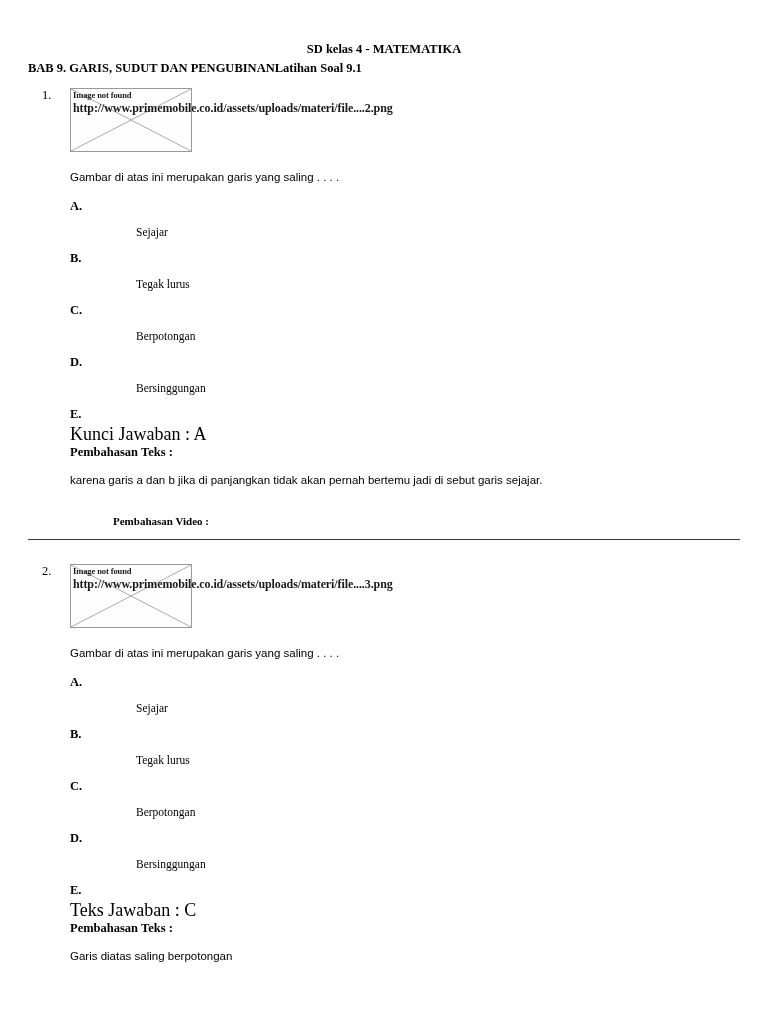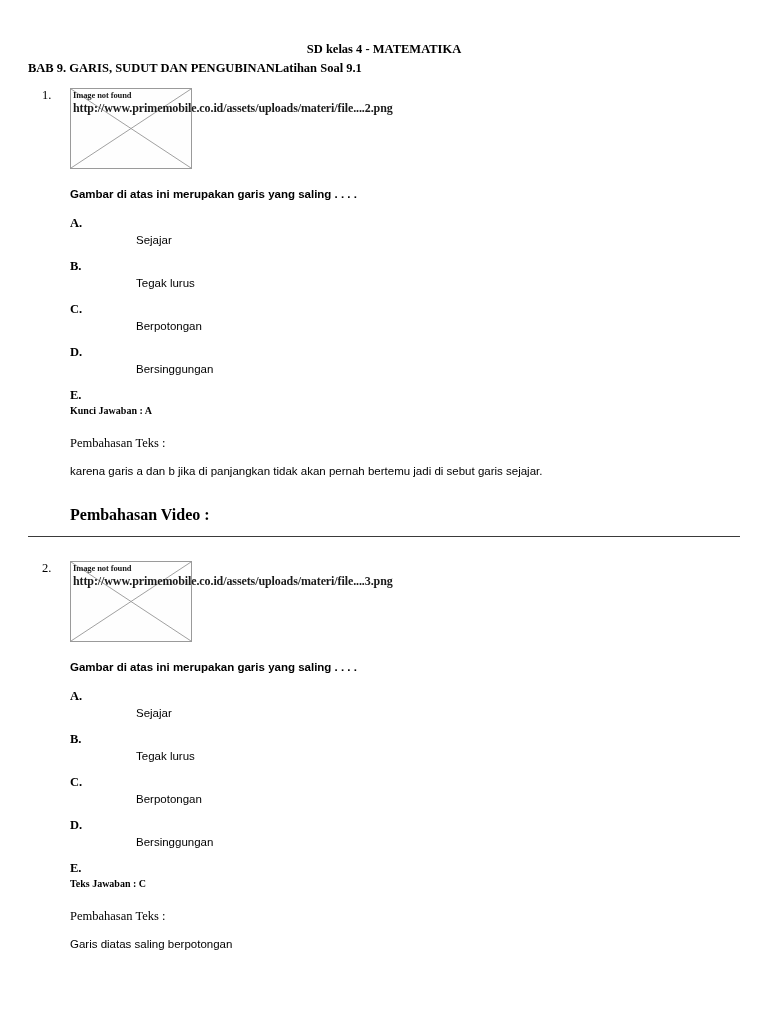--- a/index.html
+++ b/index.html
@@ -42,21 +42,21 @@
   }
   .q-number {
     position: absolute;
     left: 14px;
     top: 0px;
     font-size: 12.5px;
     font-weight: normal;
   }
   .broken-image {
     width: 122px;
-    height: 81px;
+    height: 64px;
     border: 1px solid #9a9a9a;
     box-sizing: border-box;
     position: relative;
     background: #fefefe;
     overflow: visible;
     margin-bottom: 4px;
   }
   .broken-image .alt-text {
     position: absolute;
     left: 2px;
@@ -85,58 +85,57 @@
     top: 0;
     width: 100%;
     height: 100%;
   }
   .q-text {
     font-size: 12.5px;
     line-height: 18px;
     margin: 16px 0 4px 0;
     font-family: "Liberation Sans", sans-serif;
     font-size: 11.5px;
-    font-weight: bold;
   }
   .option-row {
     margin-top: 13px;
   }
   .option-letter {
     font-weight: bold;
     font-size: 12.5px;
     font-family: "Liberation Serif", serif;
     display: block;
   }
   .option-value {
     font-size: 11.5px;
-    font-family: Liberation Sans, sans-serif;
+    font-family: Liberation Serif, serif;
     display: block;
     margin-left: 66px;
-    margin-top: 3px;
+    margin-top: 12px;
   }
   .answer-key {
-    font-weight: bold;
-    font-size: 10px;
+    font-weight: normal;
+    font-size: 18px;
     margin-top: 2px;
   }
   .section-label {
-    font-weight: normal;
-    font-size: 12.5px;
-    margin-top: 20px;
+    font-weight: bold;
+    font-size: 12.5px;
   }
   .explanation {
     font-size: 11.5px;
     font-family: "Liberation Sans", sans-serif;
     margin-top: 12px;
     line-height: 17px;
   }
   .video-label {
     font-weight: bold;
-    font-size: 16px;
+    font-size: 11px;
     margin-top: 26px;
+    margin-left: 43px;
   }
   .divider {
     border: 0;
     border-top: 1px solid #3a3a3a;
     margin: 12px 0 0 0;
     width: 100%;
   }
   .spacer-after-divider { height: 14px; }
 </style>
 </head>

